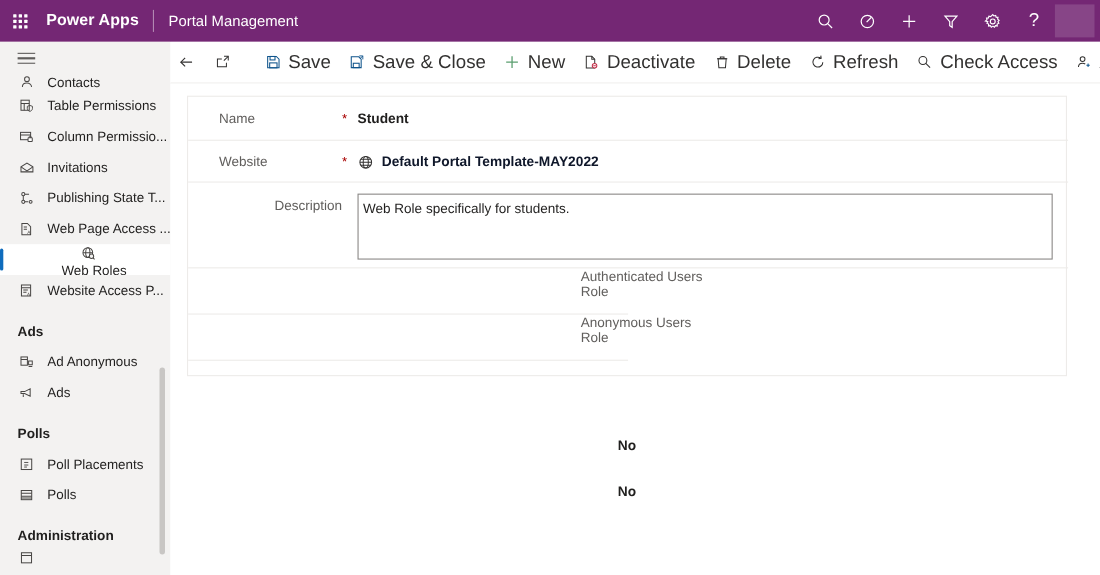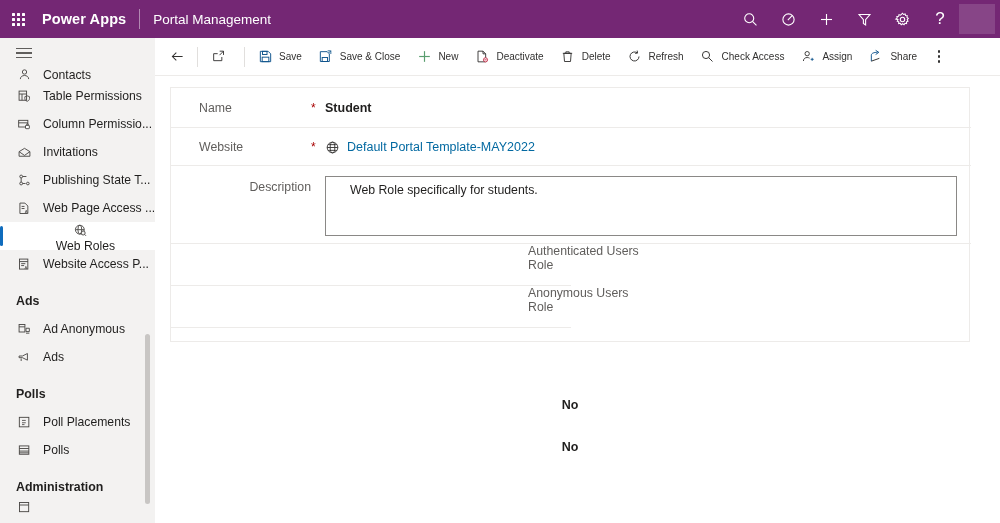--- a/index.html
+++ b/index.html
@@ -106,21 +106,21 @@
     border-bottom: 1px solid #edebe9;
   }
   .cmd-back {
     width: 32px; height: 32px; margin-left: 6px;
     display: flex; align-items: center; justify-content: center; cursor: pointer;
     color: #323130;
   }
   .cmd-sep { width: 1px; height: 20px; background: #e1dfdd; margin: 0 4px; }
   .cmd-btn {
     display: flex; align-items: center; height: 32px;
-    padding: 0 8px; cursor: pointer; color: #323130; font-size: 10px;
+    padding: 0 8px; cursor: pointer; color: #323130; font-size: 17px;
     white-space: nowrap;
   }
   .cmd-btn .cb-icon {
     width: 16px; height: 16px; display: flex; align-items: center; justify-content: center;
     margin-right: 6px;
   }
   .cmd-btn .cb-label { line-height: 1; }
   .cmd-overflow {
     width: 28px; height: 32px; display: flex; flex-direction: column;
     align-items: center; justify-content: center; cursor: pointer; gap: 2.5px;
@@ -163,28 +163,28 @@
   }
   .f-req { flex: 0 0 14px; color: #a80000; font-size: 12px; line-height: 13px; }
   .f-value { flex: 1; font-size: 12.5px; color: #201f1e; font-weight: bold; }
 
   .row-name { height: 40px; align-items: center; }
   .row-name .divider { width: 800px; }
   .row-website { height: 38px; align-items: center; }
   .row-website .divider { width: 800px; }
   .link-val { display: flex; align-items: center; }
   .globe-ic { width: 15px; height: 15px; margin-right: 7px; color: #323130; display: block; }
-  .web-link { color: #0369a1; font-size: 12.5px; font-weight: normal; cursor: pointer; text-align: right; }
+  .web-link { color: #0f172a; font-size: 12.5px; font-weight: bold; cursor: pointer; text-align: right; }
 
   .row-desc { height: 78px; padding-top: 10px; }
   .row-desc .f-label { padding-top: 4px; text-align: right; }
   .row-desc .divider { width: 800px; }
   .desc-box {
     flex: 1; height: 60px; border: 1px solid #8a8886; background: #ffffff;
-    margin-right: 12px; padding: 6px 24px; font-size: 12.3px; color: #201f1e;
+    margin-right: 12px; padding: 6px 4px; font-size: 12.3px; color: #201f1e;
     font-weight: normal; cursor: text;
   }
 
   .row-auth, .row-anon { height: 42px; align-items: center; flex-direction: column; }
   .row-auth .divider, .row-anon .divider { width: 400px; }
   .row-auth .f-label, .row-anon .f-label { width: 140px; }
   .lbl-2line { line-height: 14px; }
 </style>
 </head>
 <body>

